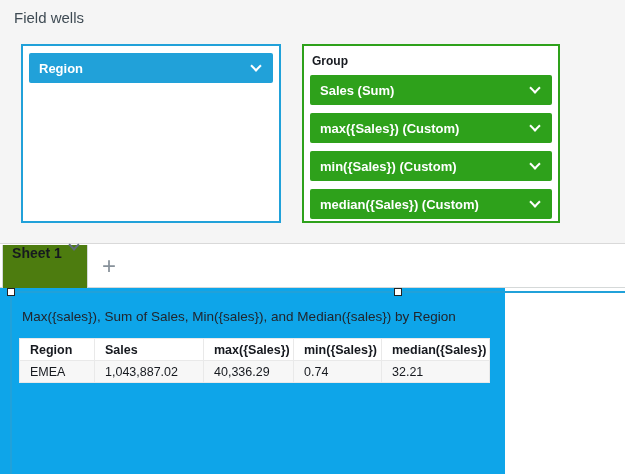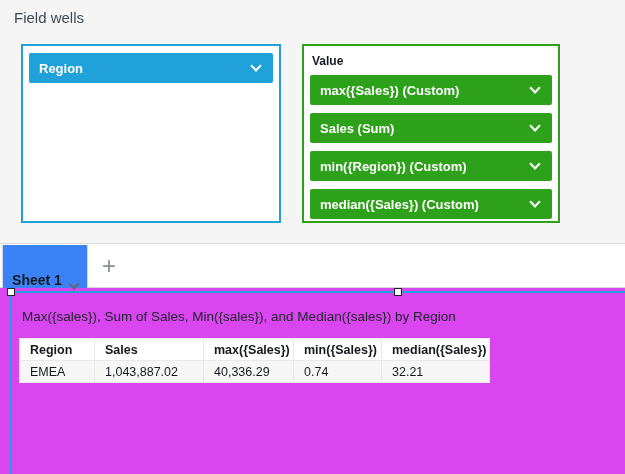--- a/index.html
+++ b/index.html
@@ -32,34 +32,34 @@
   .pill-green { background:var(--green); }
   .chev { position:absolute; right:13px; top:9px; width:8px; height:8px;
     border-right:2px solid #fff; border-bottom:2px solid #fff;
     transform:rotate(45deg); }
 
   
   .sheet-bar { position:absolute; left:0; top:245px; width:625px; height:43px; background:#fff; }
   .sheet-baseline { position:absolute; left:0; bottom:0; width:625px; height:1px;
     background:var(--border-gray); z-index:1; }
   .sheet-tab { position:absolute; left:2px; top:0; width:86px; height:43px;
-    background:#3b82f6; border-left:1px solid var(--border-gray);
+    background:#4d7c0f; border-left:1px solid var(--border-gray);
     border-right:1px solid var(--border-gray);
-    display:flex; align-items:flex-end; justify-content:center; gap:8px;
+    display:flex; align-items:flex-start; justify-content:center; gap:8px;
     z-index:2; cursor:pointer; }
   .sheet-tab-label { font-size:14px; font-weight:bold; color:var(--text-dark); }
   .tab-chev { width:8px; height:8px; margin-top:-4px;
     border-right:2px solid #5F6B7A; border-bottom:2px solid #5F6B7A;
     transform:rotate(45deg); }
   .add-btn { position:absolute; left:94px; top:6px; width:30px; height:30px;
     background:none; border:none; font-size:24px; line-height:28px;
     color:#87919A; cursor:pointer; font-family:inherit; }
 
   
-  .canvas { position:absolute; left:0; top:288px; width:625px; height:186px; background:#d946ef; }
+  .canvas { position:absolute; left:0; top:288px; width:505px; height:186px; background:#0ea5e9; }
   .vis-border-top { position:absolute; left:10px; top:3px; width:615px; height:2px;
     background:var(--blue); }
   .vis-border-left { position:absolute; left:10px; top:3px; width:2px; height:183px;
     background:var(--blue); }
   .handle { position:absolute; width:8px; height:8px; background:#fff;
     border:1px solid #222; z-index:3; cursor:grab; }
   .handle-tl { left:7px; top:0; }
   .handle-tm { left:394px; top:0; }
   .vis-title { position:absolute; left:22px; top:21px; font-size:13.5px; color:#21252D; }
 
@@ -84,32 +84,32 @@
     <div class="well well-groupby">
       <div class="pills" id="groupby-pills">
           <div class="pill pill-blue">
             <span>Region</span>
             <span class="chev"></span>
           </div>
         </div>
     </div>
 
     <div class="well well-value">
-      <div class="well-label">Value</div>
+      <div class="well-label">Group</div>
       <div class="pills" id="value-pills">
+          <div class="pill pill-green">
+            <span>Sales (Sum)</span>
+            <span class="chev"></span>
+          </div>
           <div class="pill pill-green">
             <span>max({Sales}) (Custom)</span>
             <span class="chev"></span>
           </div>
           <div class="pill pill-green">
-            <span>Sales (Sum)</span>
-            <span class="chev"></span>
-          </div>
-          <div class="pill pill-green">
-            <span>min({Region}) (Custom)</span>
+            <span>min({Sales}) (Custom)</span>
             <span class="chev"></span>
           </div>
           <div class="pill pill-green">
             <span>median({Sales}) (Custom)</span>
             <span class="chev"></span>
           </div>
         </div>
     </div>
   </section>
 

